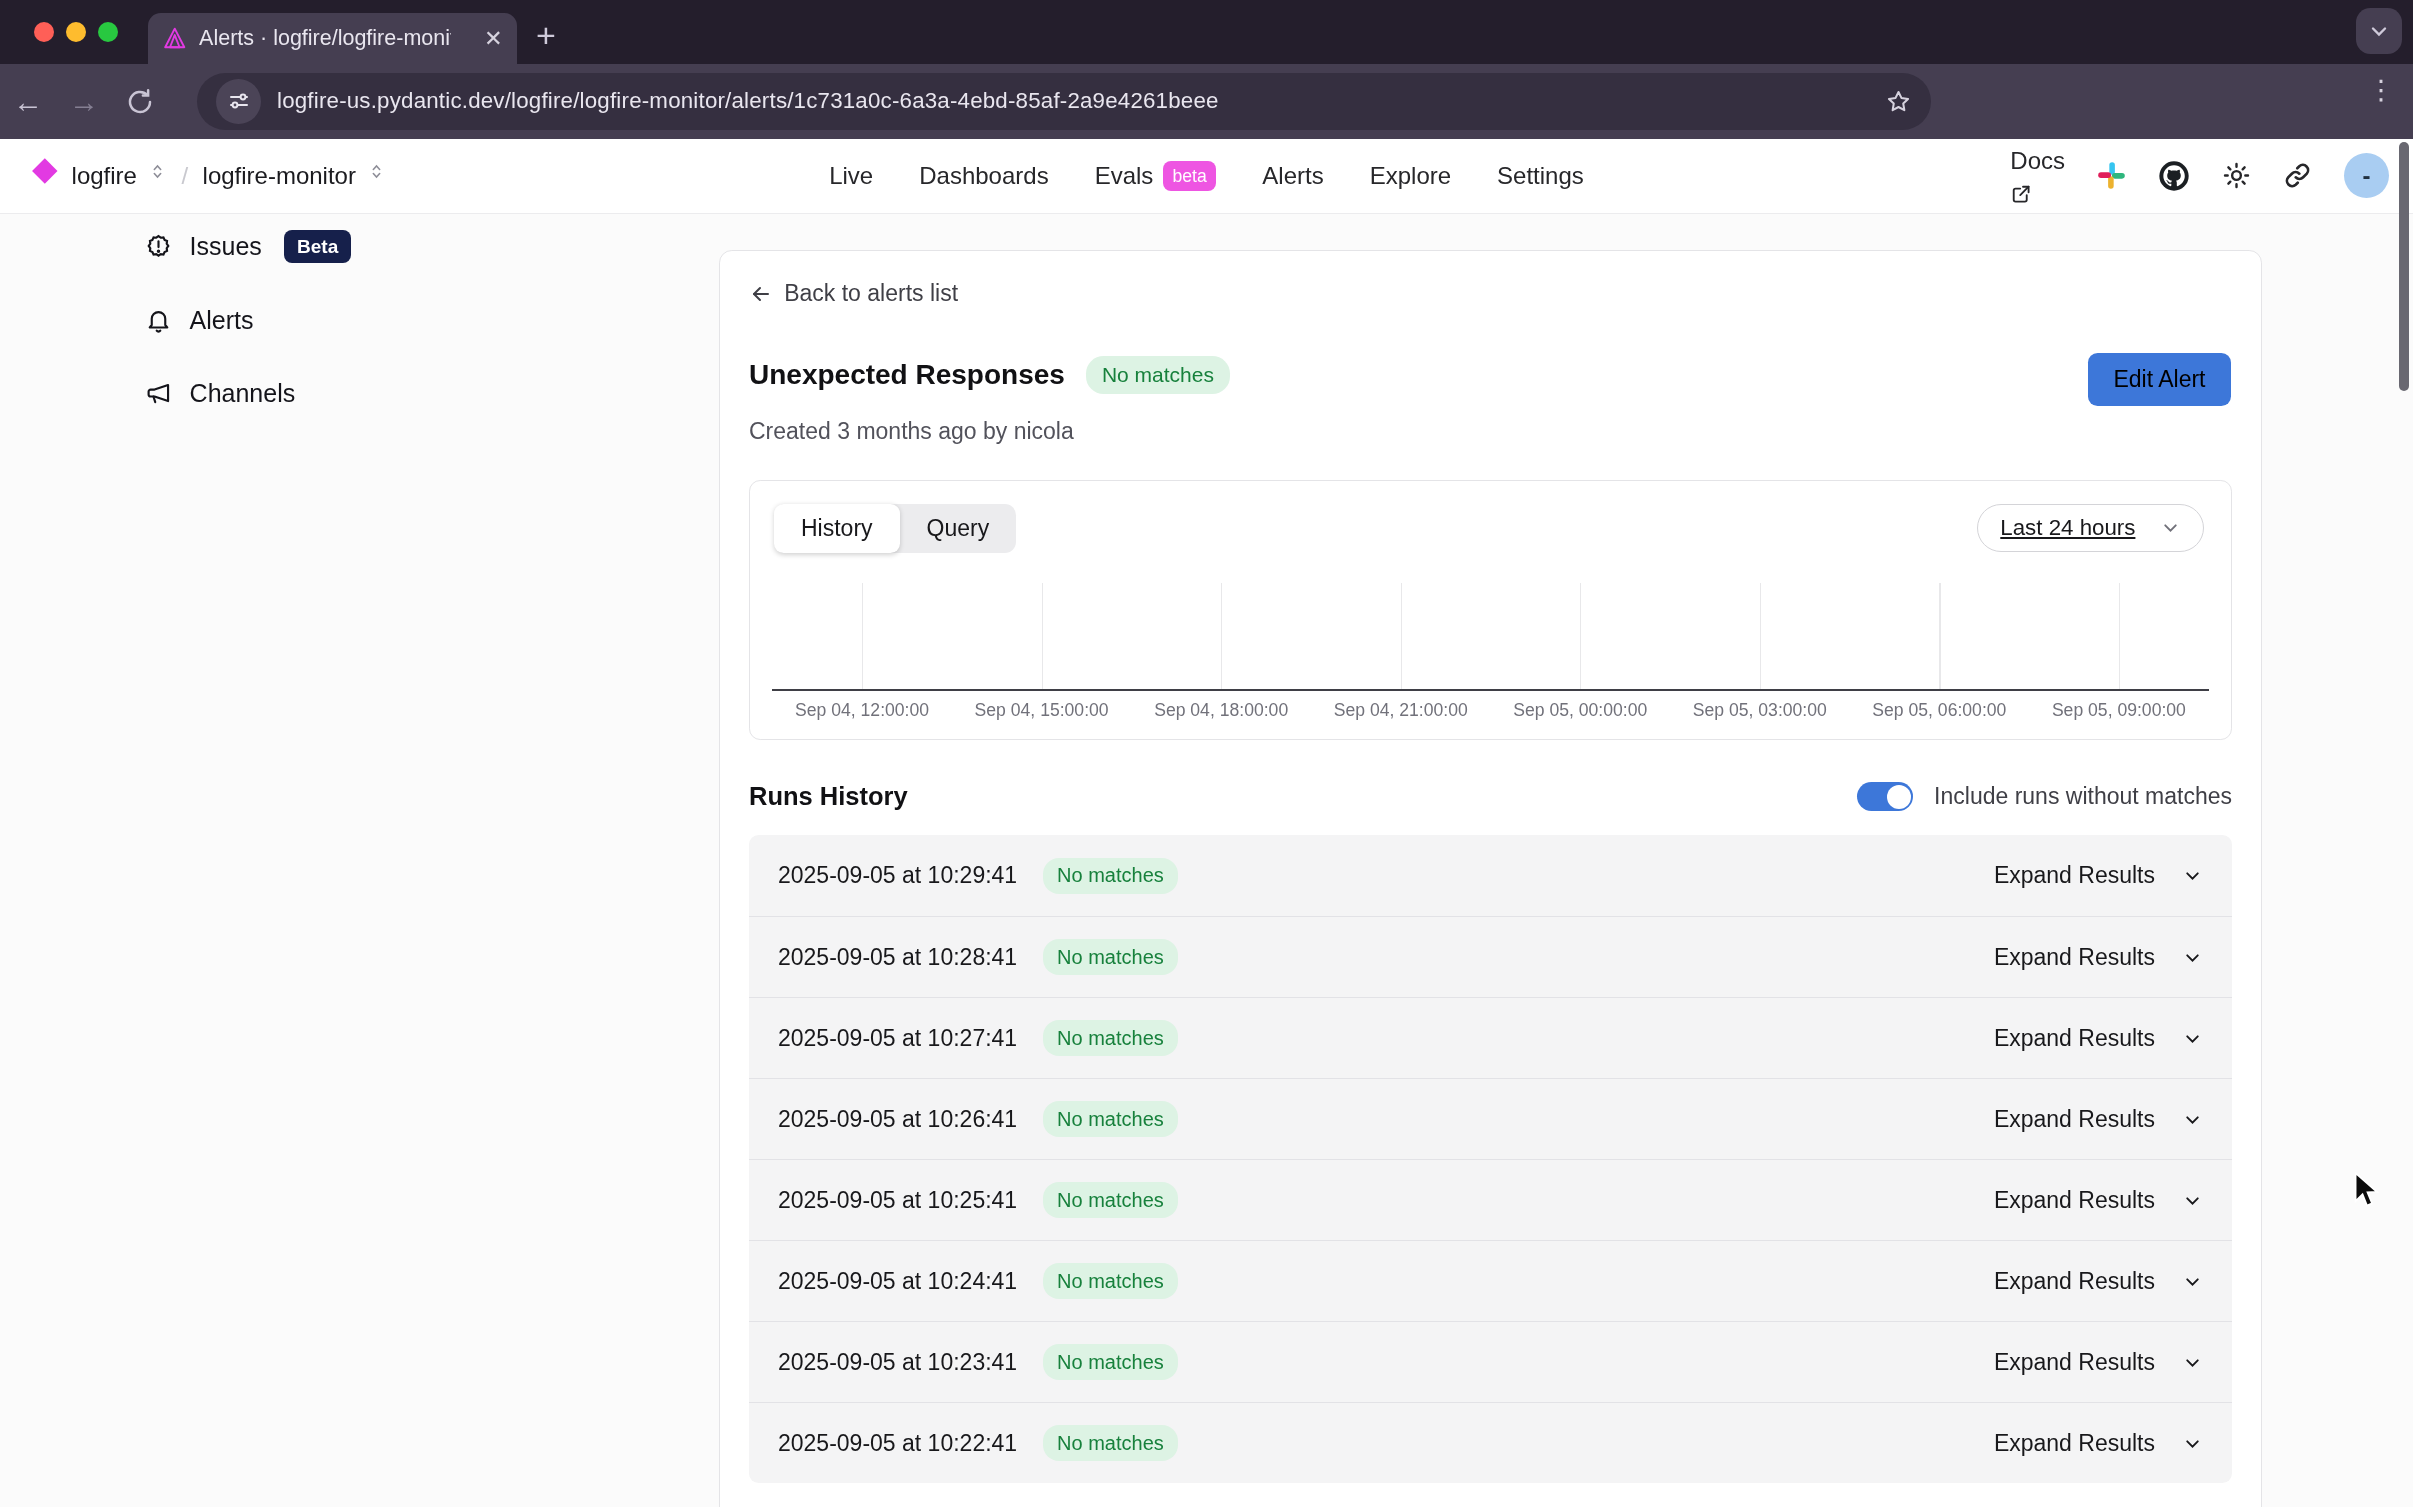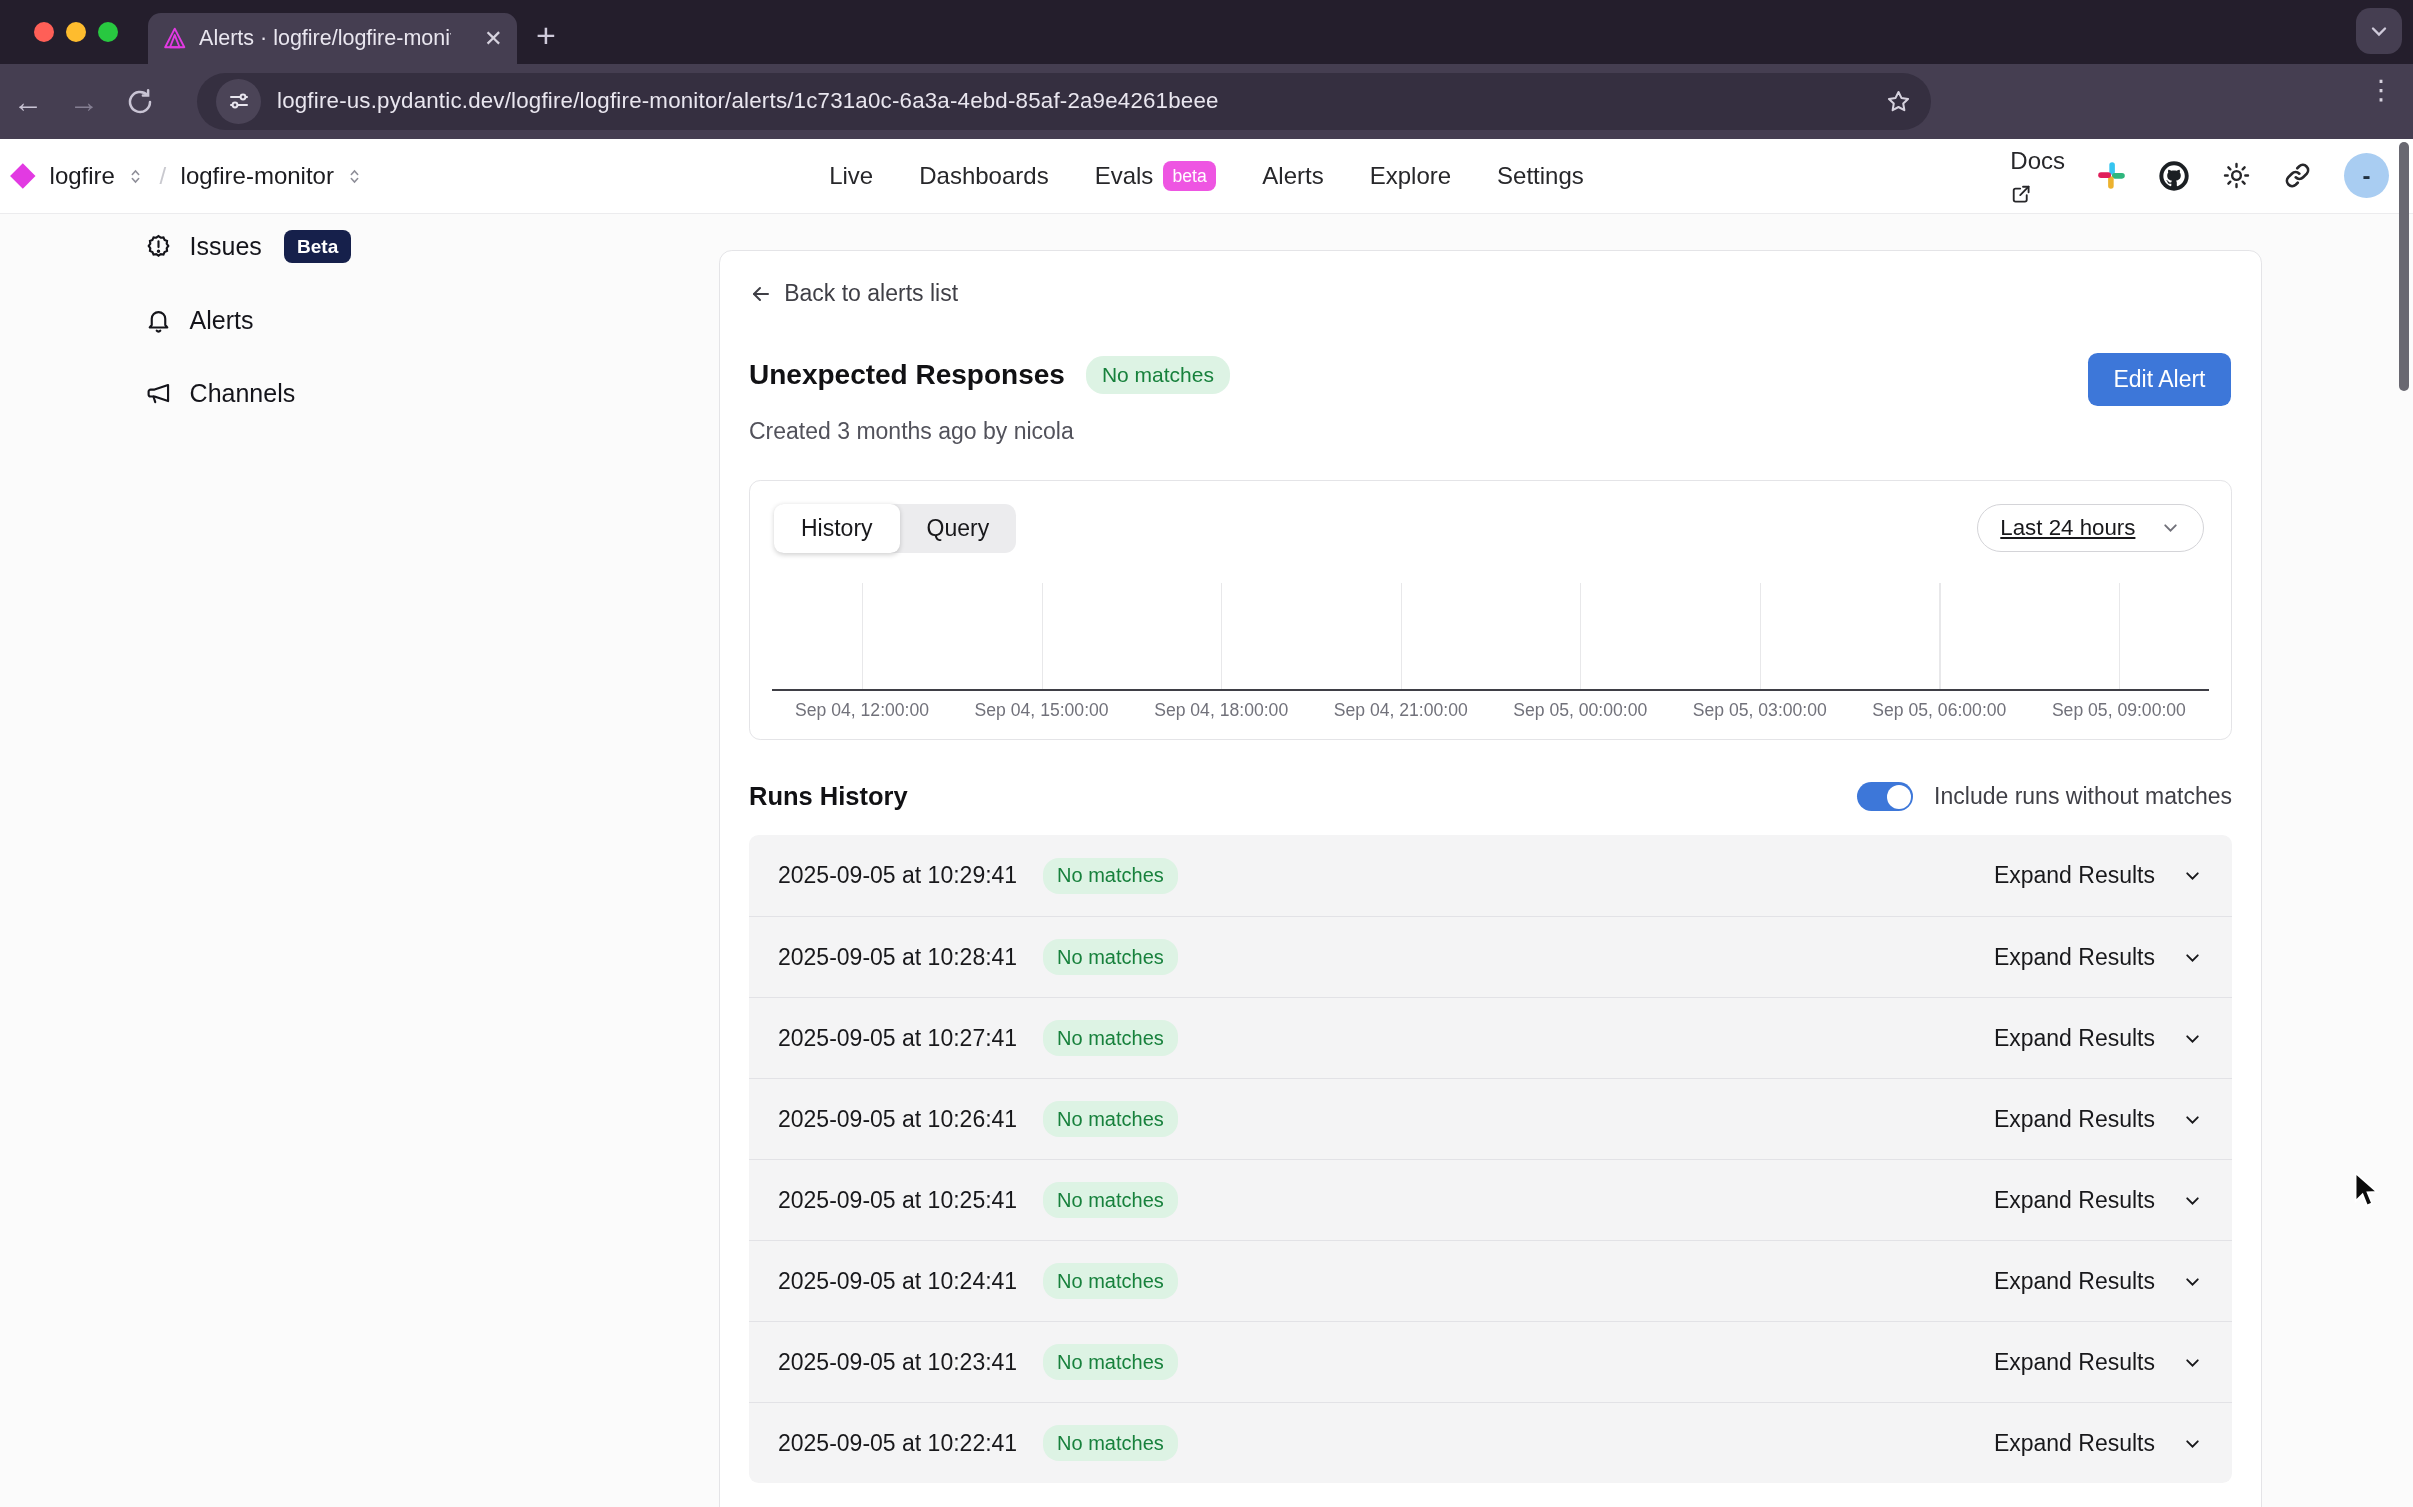--- a/index.html
+++ b/index.html
@@ -27,21 +27,21 @@
   .urlpill { position:absolute; left:197px; top:8.8px; width:1734px; height:57px; background:#352f40;
              border-radius:29px; display:flex; align-items:center; padding:0 19px; gap:16px; }
   .tunewrap { width:45px; height:45px; border-radius:50%; background:#4b4457; display:flex; align-items:center; justify-content:center; }
   .urltext { color:#e9e6ef; font-size:22.3px; letter-spacing:0.2px; white-space:nowrap; overflow:hidden; flex:1; }
   .starwrap { color:#d6d2de; margin-left:auto; }
   .kebab { position:absolute; right:16px; top:19px; color:#d6d2de; font-size:27px; letter-spacing:0; line-height:.55; text-align:center; width:32px; }
 
   
   .appheader { position:absolute; left:0; top:139px; width:2413px; height:75px; background:#ffffff;
                border-bottom:0.8px solid #ececee; display:flex; align-items:center; }
-  .crumbs { position:absolute; left:8px; display:flex; align-items:center; gap:11.2px; font-size:24px; color:#1b1b1f; }
+  .crumbs { position:absolute; left:30px; display:flex; align-items:flex-start; gap:11.2px; font-size:24px; color:#1b1b1f; }
   .diamond { width:17.6px; height:17.6px; background:#e23ae2; transform:rotate(45deg); margin:0 6.4px; }
   .selector { color:#8e8e98; }
   .crumb-sep { color:#c9c9cf; font-size:24px; padding:0 3.2px; }
   .mainnav { margin:0 auto; display:flex; align-items:center; gap:46px; font-size:24px; color:#27272a; }
   .mainnav .nav-item { display:flex; align-items:center; gap:9.6px; cursor:pointer; }
   .beta-pink { background:#ee55e2; color:#ffffff; font-size:17.6px; padding:4.8px 9.6px; border-radius:8px; }
   .hdr-right { position:absolute; right:24px; display:flex; align-items:center; gap:32px; color:#27272a; }
   .docs { display:flex; align-items:flex-start; gap:8px; font-size:24px;flex-direction:column; }
   .avatar { width:45px; height:45px; border-radius:50%; background:#a9cdf2; color:#203040;
             display:flex; align-items:center; justify-content:center; font-size:24px; font-weight:600; }
@@ -58,21 +58,21 @@
           border:0.8px solid #e4e4e7; border-radius:12.8px; padding:29px; }
   .backlink { display:flex; align-items:center; gap:11.2px; color:#3f3f46; font-size:23px; cursor:pointer; }
   .title-row { display:flex; align-items:center; gap:21px; margin-top:49px; }
   .alert-title { font-size:28px; font-weight:700; color:#111114; }
   .badge-green { background:#ddf3e4; color:#17813c; font-size:21px; padding:7.2px 16px; border-radius:17.6px; }
   .status-row { display:flex; align-items:center; gap:14.4px; margin-top:25.5px; color:#52525b; font-size:23px; }
   .dot-outer { width:25.5px; height:25.5px; border-radius:50%; background:#bfe2c0; display:flex; align-items:center; justify-content:center; }
   .dot-inner { width:14.4px; height:14.4px; border-radius:50%; background:#67b96b; }
   .status-gap { width:16px; }
   .created { margin-top:24px; color:#52525b; font-size:23px; }
-  .edit-btn { position:absolute; right:30px; top:102px; background:#3d77d9; color:#ffffff; font-size:23px;
+  .edit-btn { position:absolute; right:30px; top:102px; background:#3d77d9; color:#000000; font-size:23px;
               padding:12.8px 25.5px; border-radius:9.6px; border:none; cursor:pointer; }
 
   
   .panel { margin-top:35px; border:0.8px solid #e4e4e7; border-radius:11.2px; height:260px; position:relative; padding:22.3px 24px 0; }
   .tabs { display:inline-flex; background:#ececee; border-radius:11.2px; padding:0; height:49px; align-items:center; }
   .tabs .tab-btn { font-size:23px; color:#18181b; padding:0 27px; height:49px; display:flex; align-items:center; border-radius:9.6px; cursor:pointer; }
   .tabs .tab-btn.active { background:#ffffff; box-shadow:0 1.6px 4.8px rgba(0,0,0,.18); font-weight:500;text-align:right; }
   .range-select { position:absolute; right:27px; top:22.3px; width:227px; height:48px; border:1.2px solid #d4d4d8;
                   border-radius:24px; display:flex; align-items:center; justify-content:space-between;
                   padding:0 22.3px; font-size:22.3px; color:#18181b; cursor:pointer;text-decoration:underline; }

